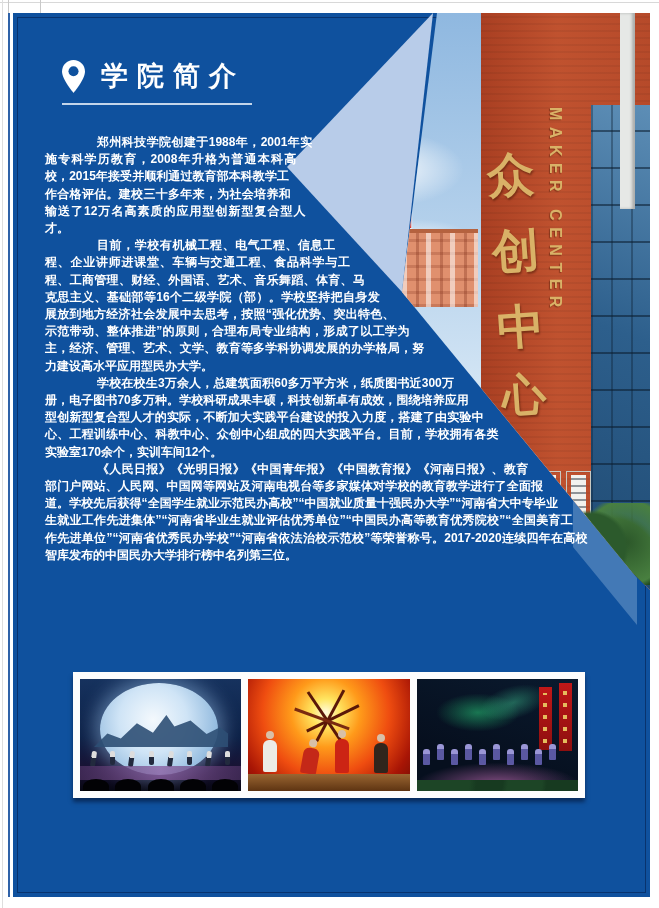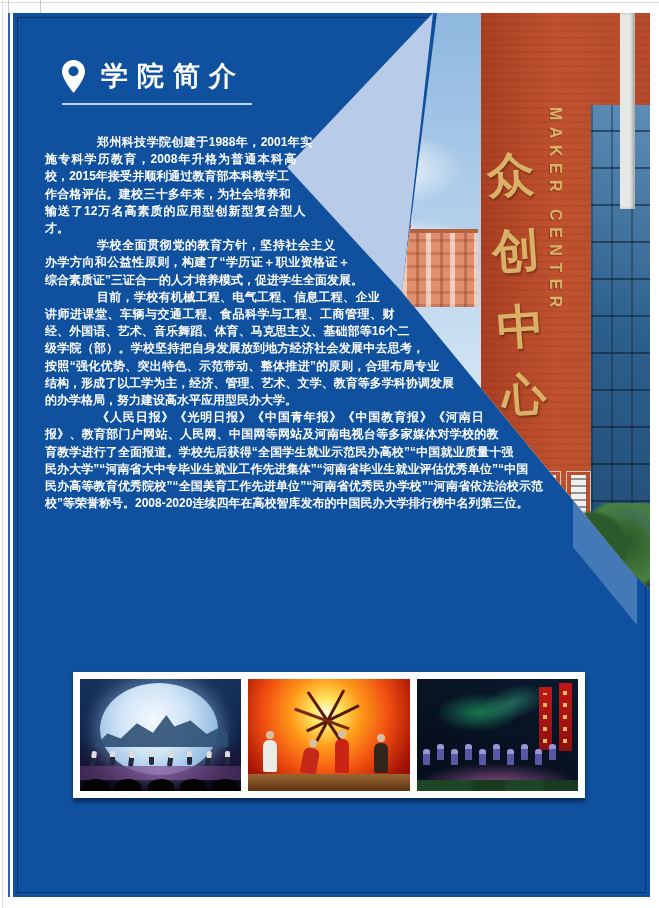--- a/index.html
+++ b/index.html
@@ -186,23 +186,23 @@
           <circle cx="12" cy="11.2" r="4.6" fill="#0f519e"></circle>
         </svg>
         <h1 class="title">学院简介</h1>
       </div>
       <div class="title-line"></div>
     </div>
 
     <div class="content">
       <div class="diag-float"></div>
       <p>郑州科技学院创建于1988年，2001年实施专科学历教育，2008年升格为普通本科高校，2015年接受并顺利通过教育部本科教学工作合格评估。建校三十多年来，为社会培养和输送了12万名高素质的应用型创新型复合型人才。</p>
-      <p>学校全面贯彻党的教育方针，坚持社会主义办学方向和公益性原则，构建了“学历证＋职业资格证＋综合素质证”三证合一的人才培养模式，促进学生全面发展。</p>
       <p>目前，学校有机械工程、电气工程、信息工程、企业讲师进课堂、车辆与交通工程、食品科学与工程、工商管理、财经、外国语、艺术、音乐舞蹈、体育、马克思主义、基础部等16个二级学院（部）。学校坚持把自身发展放到地方经济社会发展中去思考，按照“强化优势、突出特色、示范带动、整体推进”的原则，合理布局专业结构，形成了以工学为主，经济、管理、艺术、文学、教育等多学科协调发展的办学格局，努力建设高水平应用型民办大学。</p>
-      <p>《人民日报》《光明日报》《中国青年报》《中国教育报》《河南日报》、教育部门户网站、人民网、中国网等网站及河南电视台等多家媒体对学校的教育教学进行了全面报道。学校先后获得“全国学生就业示范民办高校”“中国就业质量十强民办大学”“河南省大中专毕业生就业工作先进集体”“河南省毕业生就业评估优秀单位”“中国民办高等教育优秀院校”“全国美育工作先进单位”“河南省优秀民办学校”“河南省依法治校示范校”等荣誉称号。2008-2020连续四年在高校智库发布的中国民办大学排行榜中名列第三位。</p>
+      <p>学校在校生3万余人，总建筑面积60多万平方米，纸质图书近300万册，电子图书70多万种。学校科研成果丰硕，科技创新卓有成效，围绕培养应用型创新型复合型人才的实际，不断加大实践平台建设的投入力度，搭建了由实验中心、工程训练中心、科教中心、众创中心组成的四大实践平台。目前，学校拥有各类实验室170余个，实训车间12个。</p>
+      <p>《人民日报》《光明日报》《中国青年报》《中国教育报》《河南日报》、教育部门户网站、人民网、中国网等网站及河南电视台等多家媒体对学校的教育教学进行了全面报道。学校先后获得“全国学生就业示范民办高校”“中国就业质量十强民办大学”“河南省大中专毕业生就业工作先进集体”“河南省毕业生就业评估优秀单位”“中国民办高等教育优秀院校”“全国美育工作先进单位”“河南省优秀民办学校”“河南省依法治校示范校”等荣誉称号。2017-2020连续四年在高校智库发布的中国民办大学排行榜中名列第三位。</p>
     </div>
 
     <div class="gallery">
       <div class="shot s1">
         <div class="moon"></div>
         <div class="mountain"></div>
         <div class="dancers1">
           <span></span>
             <span></span>
             <span></span>

